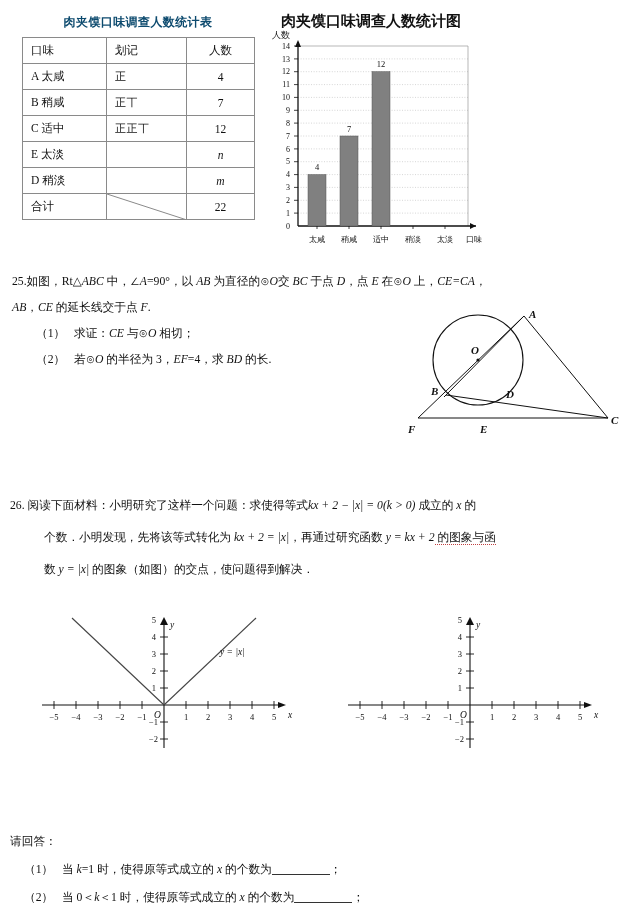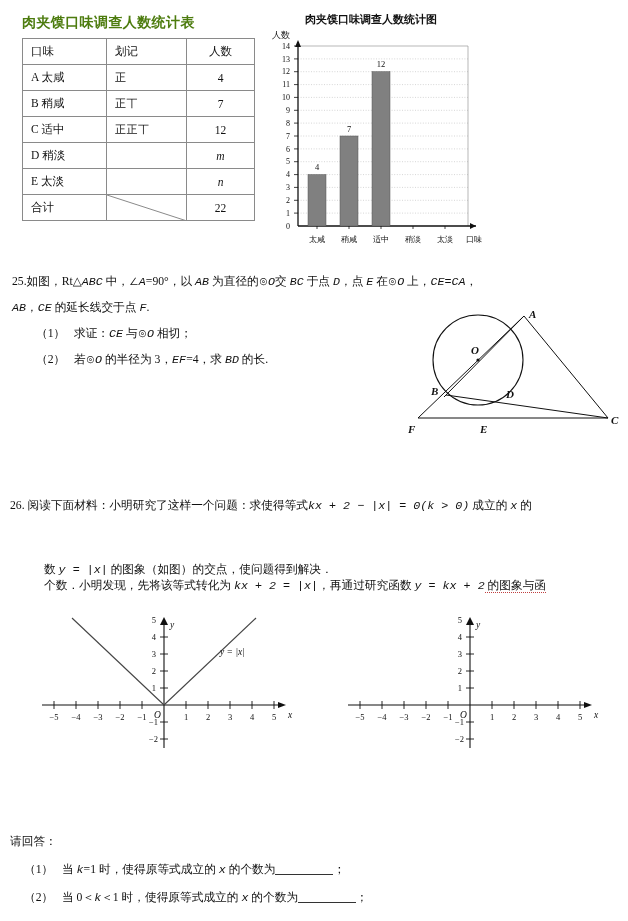--- a/index.html
+++ b/index.html
@@ -21,26 +21,27 @@
     left: 0; top: 0;
     width: 628px; height: 262px;
   }
 
   .table-block {
     position: absolute;
     left: 22px; top: 14px;
     width: 232px;
   }
   .table-title {
-    font-size: 14px;
+    text-align: center;
+    font-size: 12px;
     font-weight: bold;
     font-family: "DejaVu Sans", sans-serif;
     letter-spacing: 0.4px;
     margin-bottom: 6px;
-    color: #4d7c0f;
+    color: #0c4a6e;
   }
   table.stat-table {
     border-collapse: collapse;
     width: 232px;
     table-layout: fixed;
   }
   table.stat-table td {
     border: 1px solid #8a8a8a;
     height: 26px;
     font-size: 11.5px;
@@ -67,21 +68,21 @@
   .chart-block {
     position: absolute;
     left: 258px; top: 12px;
     width: 226px; height: 250px;
   }
   .chart-title {
     position: absolute;
     left: 0; top: 0;
     width: 226px;
     text-align: center;
-    font-size: 11px;
+    font-size: 15px;
     font-weight: bold;
     font-family: "DejaVu Sans", sans-serif;
     color: #111;
   }
   .chart-ylabel {
     position: absolute;
     left: 14px; top: 17px;
     font-size: 9px;
     font-family: "DejaVu Sans", sans-serif;
     color: #111;
@@ -93,27 +94,27 @@
   .qtext {
     font-size: 11.7px;
     line-height: 28px;
     color: #111;
     font-family: "Liberation Serif", serif;
   }
   .q25-l1 { position: absolute; left: 12px; top: 0px; width: 610px; }
   .q25-l2 { position: absolute; left: 12px; top: 26px; width: 400px; }
   .q25-l3 { position: absolute; left: 36px; top: 52px; }
   .q25-l4 { position: absolute; left: 36px; top: 78px; text-align: center; }
-  .mi { font-style: italic; font-family: Liberation Mono, monospace; }
+  .mi { font-style: italic; font-family: Liberation Serif, serif; }
   .geo-fig { position: absolute; left: 398px; top: 32px; }
 
   
   .q26 { position: absolute; left: 0; top: 492px; width: 628px; }
   .q26-l1 { position: absolute; left: 10px; top: 0px; }
-  .q26-l2 { position: absolute; left: 44px; top: 32px; margin-top: 48px; }
+  .q26-l2 { position: absolute; left: 44px; top: 32px; }
   .q26-l3 { position: absolute; left: 44px; top: 64px; }
   .uline { border-bottom: 1px dotted #c04040; }
 
   .graphs { position: absolute; left: 0; top: 600px; width: 628px; height: 155px; }
   .graph-left { position: absolute; left: 24px; top: 0; }
   .graph-right { position: absolute; left: 330px; top: 0; }
 
   
   .bottom { position: absolute; left: 0; top: 828px; width: 628px; }
   .b-l0 { position: absolute; left: 10px; top: 0px; }
@@ -183,28 +184,28 @@
         <td class="c1">B 稍咸</td>
         <td class="c2"><span class="tally">正丅</span></td>
         <td class="c3">7</td>
       </tr>
       <tr>
         <td class="c1">C 适中</td>
         <td class="c2"><span class="tally">正正丅</span></td>
         <td class="c3">12</td>
       </tr>
       <tr>
+        <td class="c1">E 太淡</td>
+        <td class="c2"></td>
+        <td class="c3 italic-val">n</td>
+      </tr>
+      <tr>
         <td class="c1">D 稍淡</td>
         <td class="c2"></td>
         <td class="c3 italic-val">m</td>
-      </tr>
-      <tr>
-        <td class="c1">E 太淡</td>
-        <td class="c2"></td>
-        <td class="c3 italic-val">n</td>
       </tr>
       <tr>
         <td class="c1">合计</td>
         <td class="c2 diag-cell">
           <svg width="80" height="26" viewBox="0 0 80 26">
             <line x1="0" y1="0" x2="80" y2="26" stroke="#8a8a8a" stroke-width="1"></line>
           </svg>
         </td>
         <td class="c3">22</td>
       </tr>

